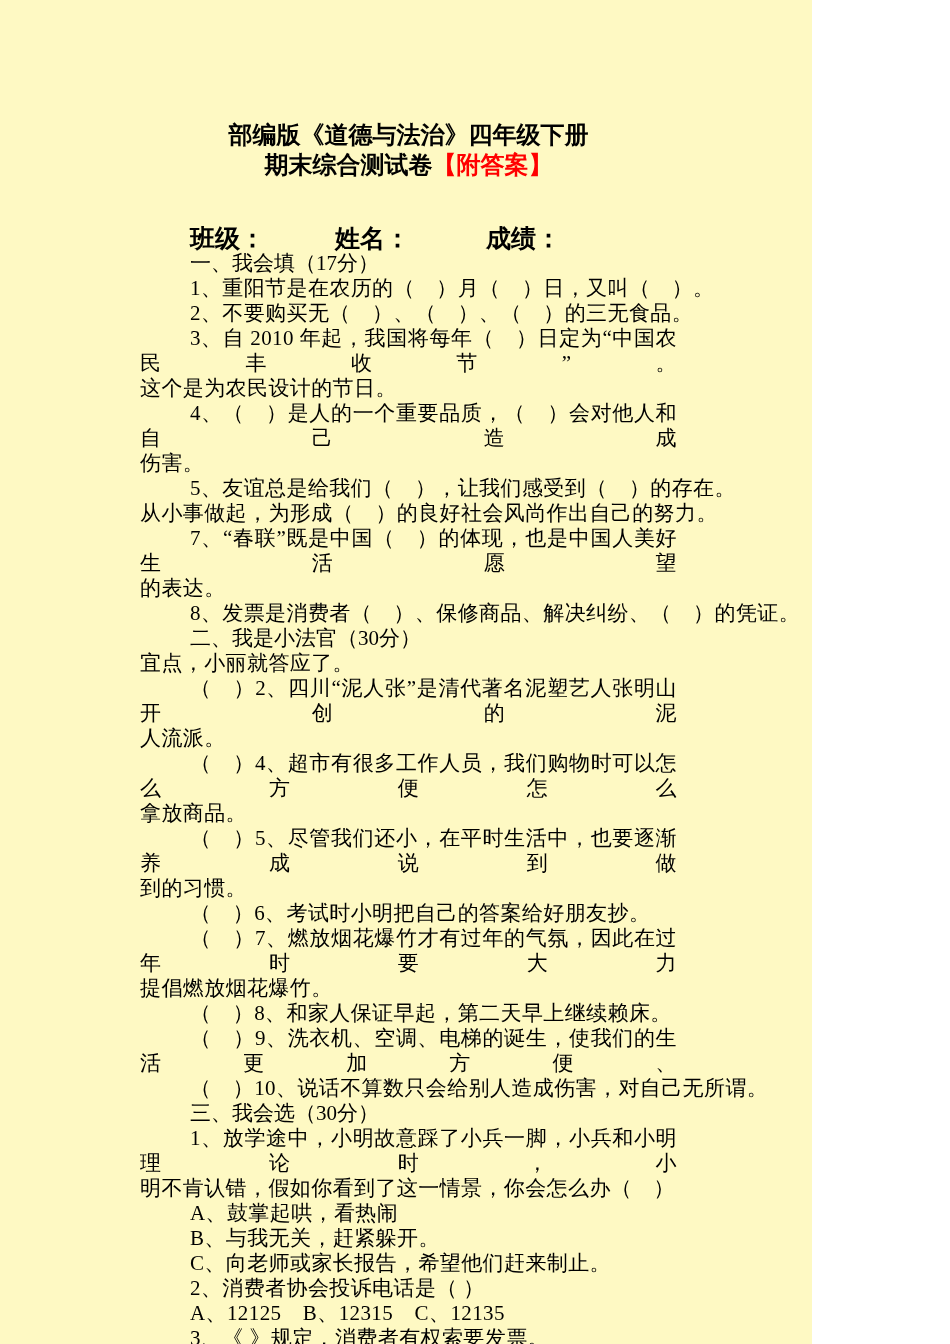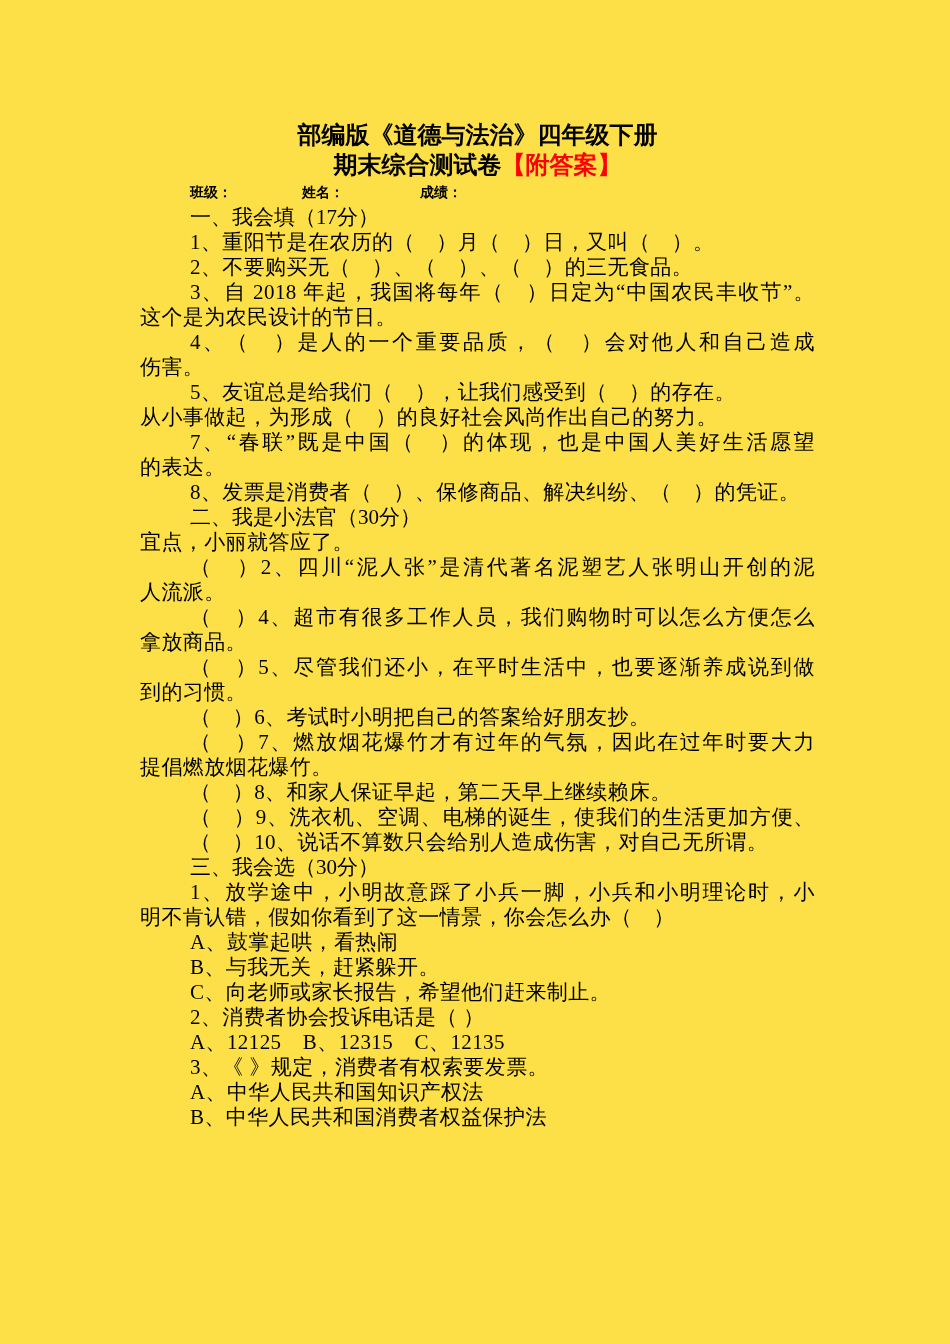--- a/index.html
+++ b/index.html
@@ -2,43 +2,44 @@
 <html><head>
 <meta charset="utf-8">
 <style>
   html, body {
     margin: 0;
     padding: 0;
     background: #ffffff;
   }
   .page {
     position: relative;
-    width: 950px;
+    width: 812px;
     height: 1344px;
-    background: #fde047;
+    background: #fef9c3;
     overflow: hidden;
     font-family: "Liberation Serif", "DejaVu Serif", serif;
     color: #000000;
   }
   .content {
     padding: 120px 135px 0 140px;
   }
   .title-line {
     text-align: center;
     font-size: 24px;
     line-height: 30px;
     font-weight: bold;
     white-space: nowrap;
   }
   .info-row {
     display: flex;
-    font-size: 14px;
+    font-size: 25px;
     line-height: 25px;
     font-weight: bold;
     padding-left: 50px;
+    margin-top: 46px;
   }
   .info-row .field-1 { margin-right: 70px; }
   .info-row .field-2 { margin-right: 76px; }
   .section-heading {
     font-size: 21px;
     line-height: 25px;
     font-weight: normal;
     text-indent: 50px;
     white-space: nowrap;
   }
@@ -68,21 +69,21 @@
     <div class="info-row">
       <span class="field-1">班级：</span>
       <span class="field-2">姓名：</span>
       <span class="field-3">成绩：</span>
     </div>
 
     <div id="sections">
         <div class="section-heading">一、我会填（17分）</div>
         <div class="line indent">1、重阳节是在农历的（　）月（　）日，又叫（　）。</div>
         <div class="line indent">2、不要购买无（　）、（　）、（　）的三无食品。</div>
-        <div class="line indent stretch">3、自 2018 年起，我国将每年（　）日定为“中国农民丰收节”。</div>
+        <div class="line indent stretch">3、自 2010 年起，我国将每年（　）日定为“中国农民丰收节”。</div>
         <div class="line">这个是为农民设计的节日。</div>
         <div class="line indent stretch">4、（　）是人的一个重要品质，（　）会对他人和自己造成</div>
         <div class="line">伤害。</div>
         <div class="line indent">5、友谊总是给我们（　），让我们感受到（　）的存在。</div>
         <div class="line">从小事做起，为形成（　）的良好社会风尚作出自己的努力。</div>
         <div class="line indent stretch">7、“春联”既是中国（　）的体现，也是中国人美好生活愿望</div>
         <div class="line">的表达。</div>
         <div class="line indent">8、发票是消费者（　）、保修商品、解决纠纷、（　）的凭证。</div>
         <div class="section-heading">二、我是小法官（30分）</div>
         <div class="line">宜点，小丽就答应了。</div>

